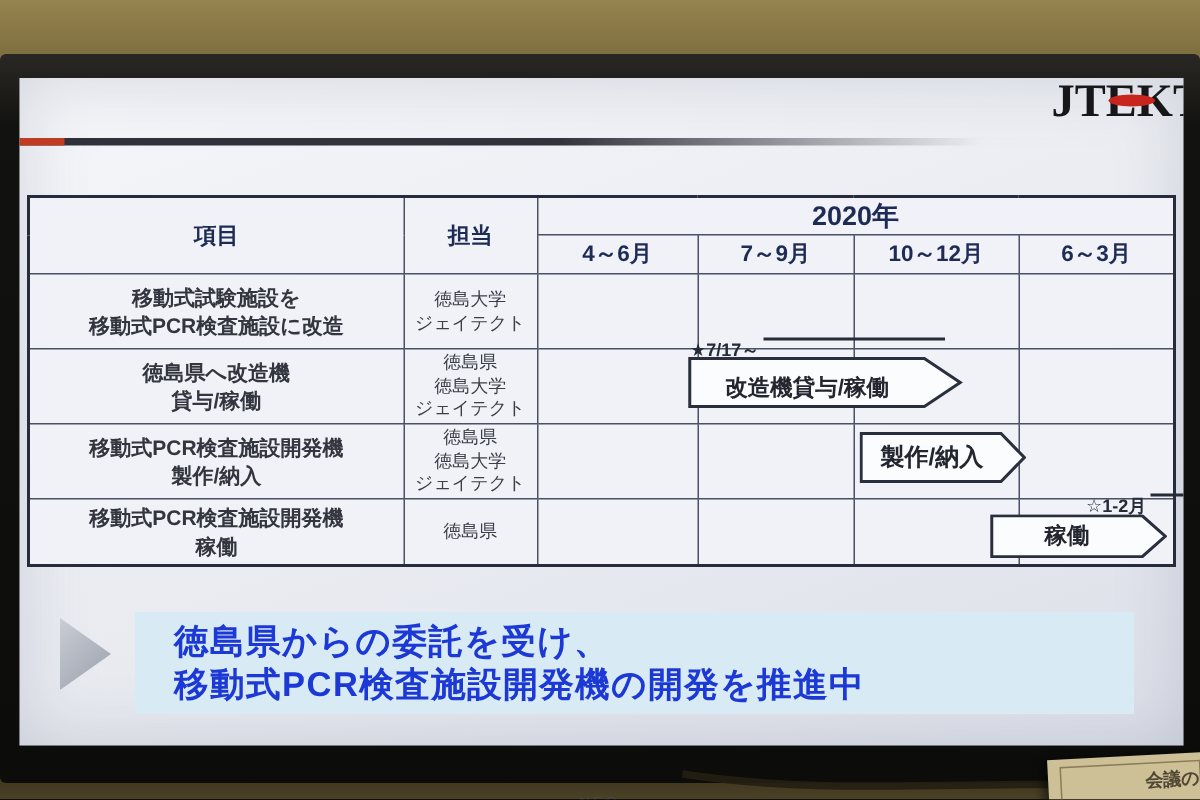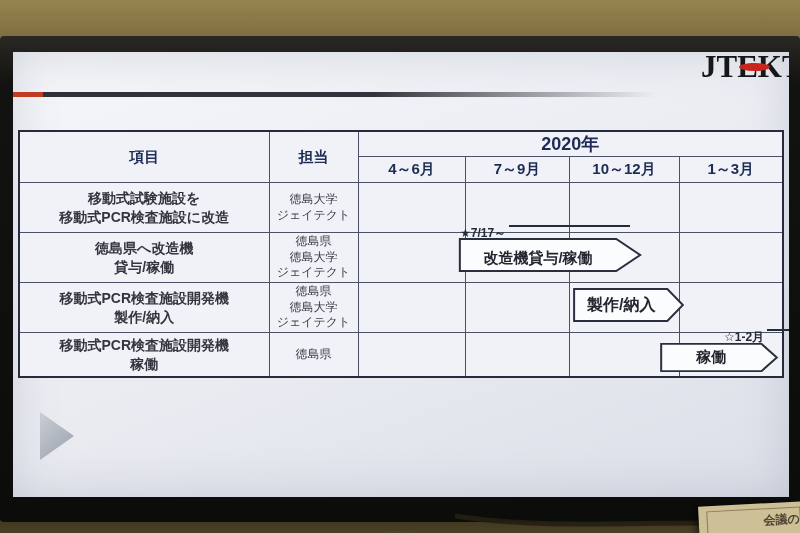--- a/index.html
+++ b/index.html
@@ -94,21 +94,21 @@
         <tbody>
             <tr>
           <th class="th-item" rowspan="2">項目</th>
           <th class="th-item" rowspan="2">担当</th>
           <th class="th-year" colspan="4">2020年</th>
         </tr>
         <tr>
           <th class="th-q">4～6月</th>
           <th class="th-q">7～9月</th>
           <th class="th-q">10～12月</th>
-          <th class="th-q">1～3月</th>
+          <th class="th-q">6～3月</th>
         </tr>
         <tr class="r">
           <td class="td-item">移動式試験施設を
 移動式PCR検査施設に改造</td>
           <td class="td-owner">徳島大学
 ジェイテクト</td>
           <td></td>
               <td></td>
           <td></td>
               <td></td>
@@ -172,20 +172,24 @@
       </div>
       <div class="arrow" style="left:642px;top:213px;width:118px;height:29px;font-size:15px;">
         <svg viewBox="0 0 100 34" preserveAspectRatio="none">
             <polygon points="1,1 86,1 99,17 86,33 1,33"></polygon>
           </svg>
         <span class="lbl">稼働</span>
       </div>
     </div>
 
     <div class="callout-tri"></div>
+    <div class="callout-box">
+      <div class="cl">徳島県からの委託を受け、</div>
+      <div class="cl">移動式PCR検査施設開発機の開発を推進中</div>
+    </div>
   </div>
 
   <div class="nec">NEC</div>
 
   <svg class="cable" viewBox="0 0 800 21" preserveAspectRatio="none">
     <path d="M455,4 C560,20 655,6 805,13" fill="none" stroke="#241f11" stroke-width="5" opacity="0.9"></path>
   </svg>
 
   <div class="sign">
     <div class="sign-frame"></div>

